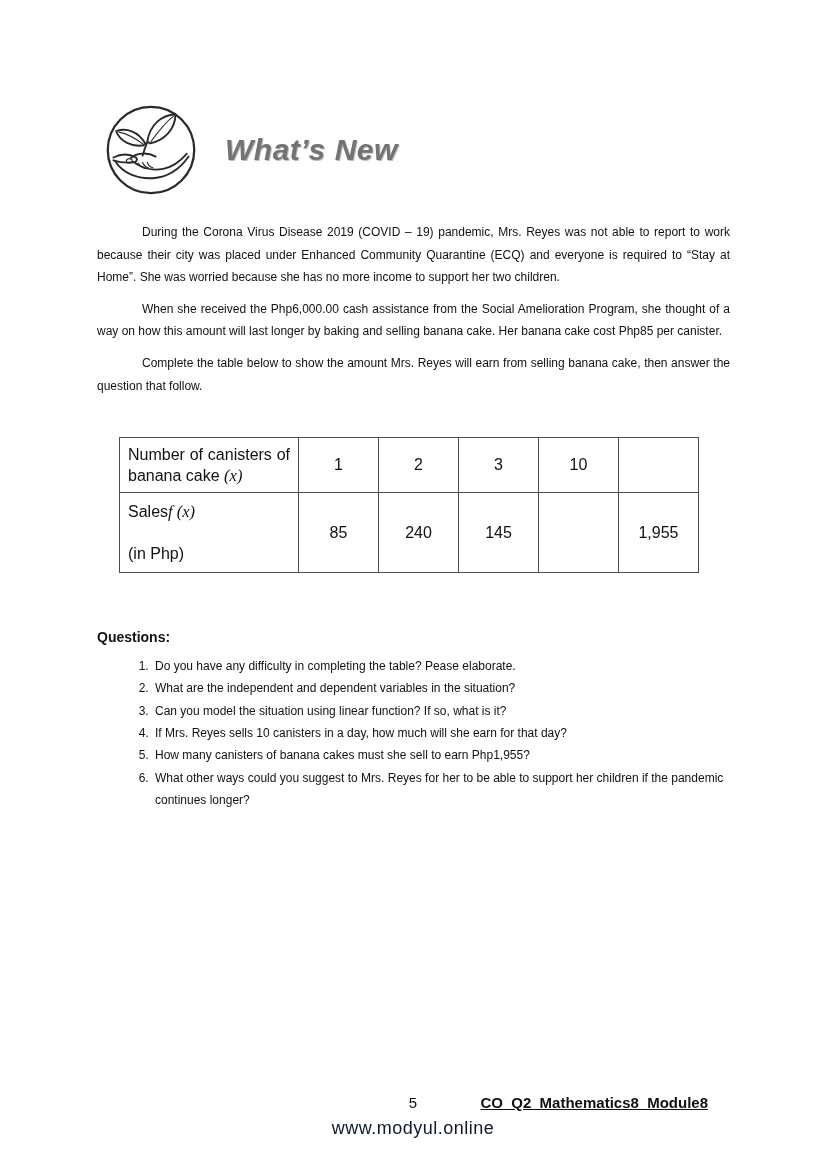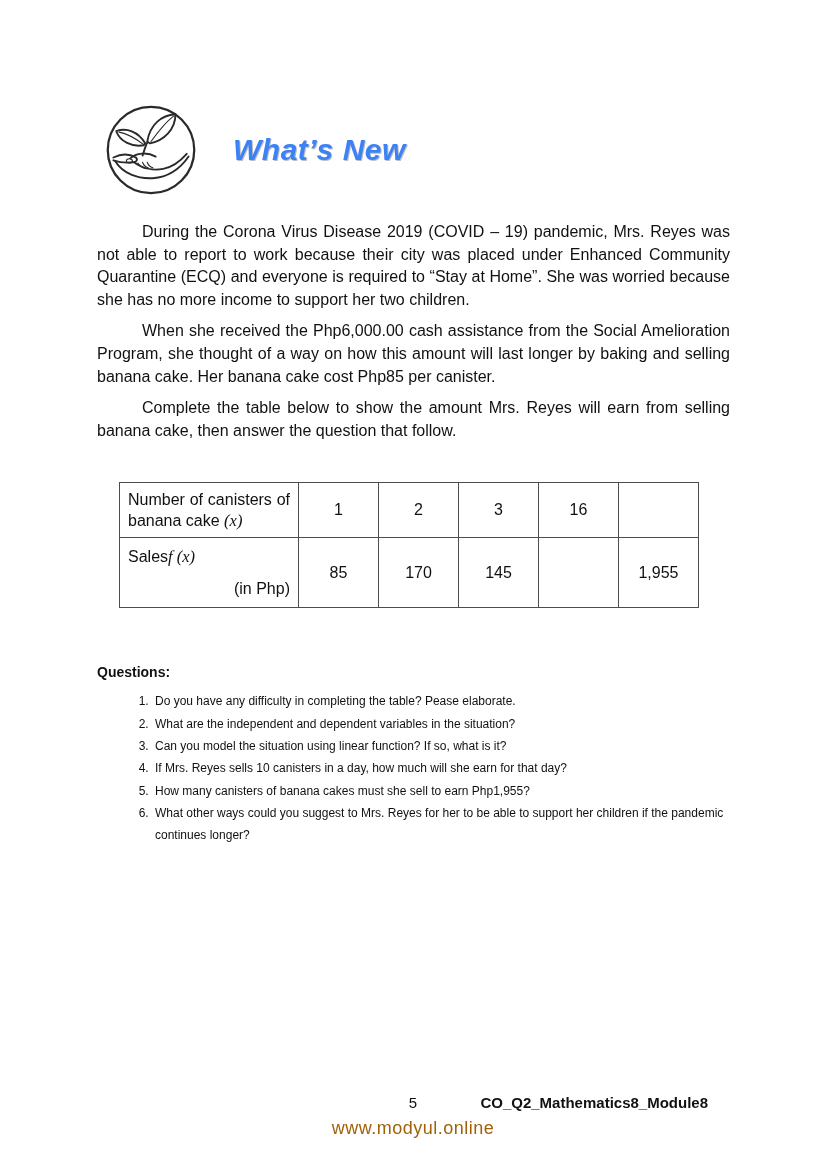--- a/index.html
+++ b/index.html
@@ -33,32 +33,32 @@
     align-items: center;
   }
   .logo {
     width: 94px;
     height: 98px;
     margin-left: 7px;
     flex: 0 0 auto;
   }
   .logo svg { width: 100%; height: 100%; }
   .title {
-    margin-left: 35px;
+    margin-left: 27px;
     font-size: 30px;
     font-weight: bold;
     font-style: italic;
     letter-spacing: 0.5px;
-    color: #3b82f6;
+    color: #737373;
     text-shadow: 1px 1px 0 #bdbdbd;
   }
   
   .paragraphs { margin-top: 22px; }
   .para {
-    font-size: 16px;
+    font-size: 12px;
     line-height: 22.6px;
     text-align: justify;
     text-indent: 45px;
     margin: 0 0 9px 0;
   }
   .para:last-child { margin-bottom: 0; }
   
   .sales-table {
     margin-top: 40px;
     margin-left: 22px;
@@ -75,21 +75,21 @@
   .sales-table .label-col { width: 178px; }
   .sales-table .num-col { width: 79px; text-align: center; }
   .sales-table tr.r1 td { height: 54px; }
   .sales-table tr.r2 td { height: 62px; }
   .label-inner {
     padding: 4px 8px 4px 8px;
     text-align: justify;
     line-height: 21px;
   }
   .sales-inner { padding: 4px 8px; line-height: 29px; }
-  .sales-inner .line2 { margin-top: 3px; text-align: right; }
+  .sales-inner .line2 { margin-top: 13px; }
   .math {
     font-family: "Liberation Serif", serif;
     font-style: italic;
     font-size: 16.5px;
   }
   
   .questions-heading {
     margin-top: 56px;
     font-size: 14px;
     font-weight: bold;
@@ -116,30 +116,31 @@
   .page-number {
     position: absolute;
     left: 0;
     width: 826px;
     text-align: center;
   }
   .module-code {
     position: absolute;
     right: 118px;
     font-weight: bold;
+    text-decoration: underline;
   }
   .watermark {
     position: absolute;
     left: 0;
     top: 1118px;
     width: 826px;
     text-align: center;
     font-size: 18px;
     letter-spacing: 0.5px;
-    color: #a16207;
+    color: #0f172a;
   }
 </style>
 </head>
 <body>
 
 <div class="page">
   <div class="content">
 
     <div class="header">
       <div class="logo">
@@ -181,34 +182,34 @@
       <tbody>
         <tr class="r1">
           <td class="label-col">
             <div class="label-inner">
               <span>Number of canisters of banana cake </span><span class="math">(x)</span>
             </div>
           </td>
           <td class="num-col">1</td>
           <td class="num-col">2</td>
           <td class="num-col">3</td>
-          <td class="num-col">16</td>
+          <td class="num-col">10</td>
           <td class="num-col"></td>
         </tr>
         <tr class="r2">
           <td class="label-col">
             <div class="sales-inner">
               <div>
                 <span>Sales</span><span class="math">f (x)</span>
               </div>
               <div class="line2">(in Php)</div>
             </div>
           </td>
           <td class="num-col">85</td>
-          <td class="num-col">170</td>
+          <td class="num-col">240</td>
           <td class="num-col">145</td>
           <td class="num-col"></td>
           <td class="num-col">1,955</td>
         </tr>
       </tbody>
     </table>
 
     <div class="questions-heading">Questions:</div>
     <ol class="question-list">
       <li>Do you have any difficulty in completing the table? Pease elaborate.</li>

